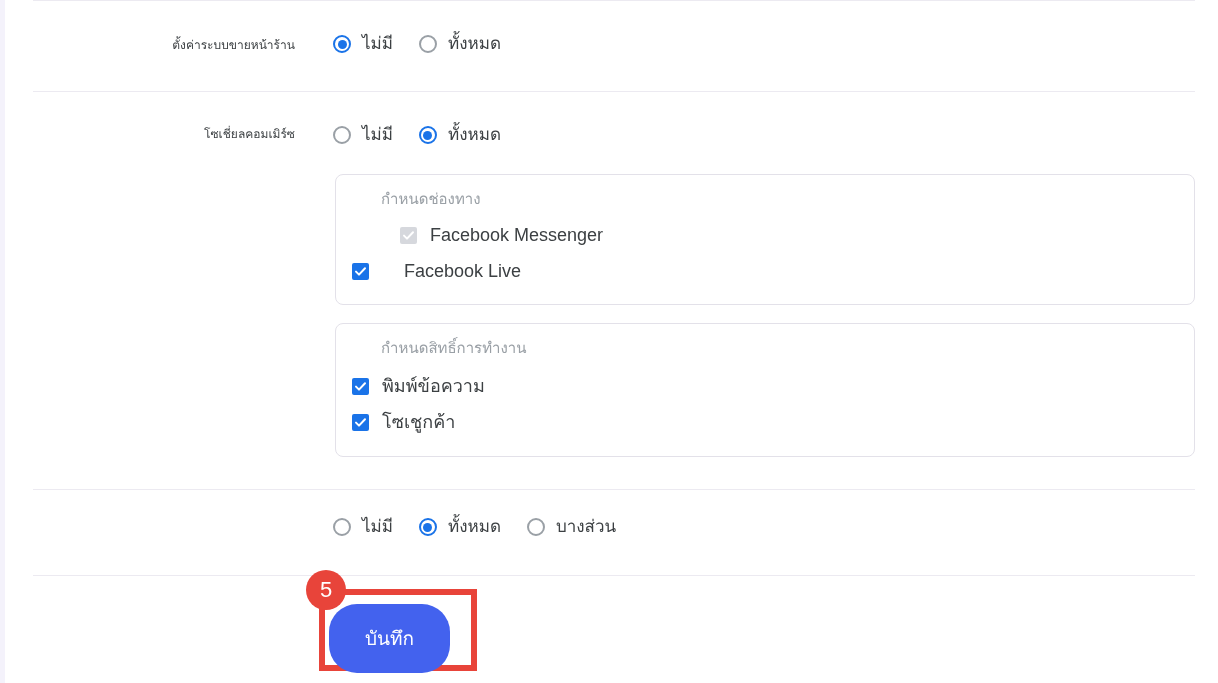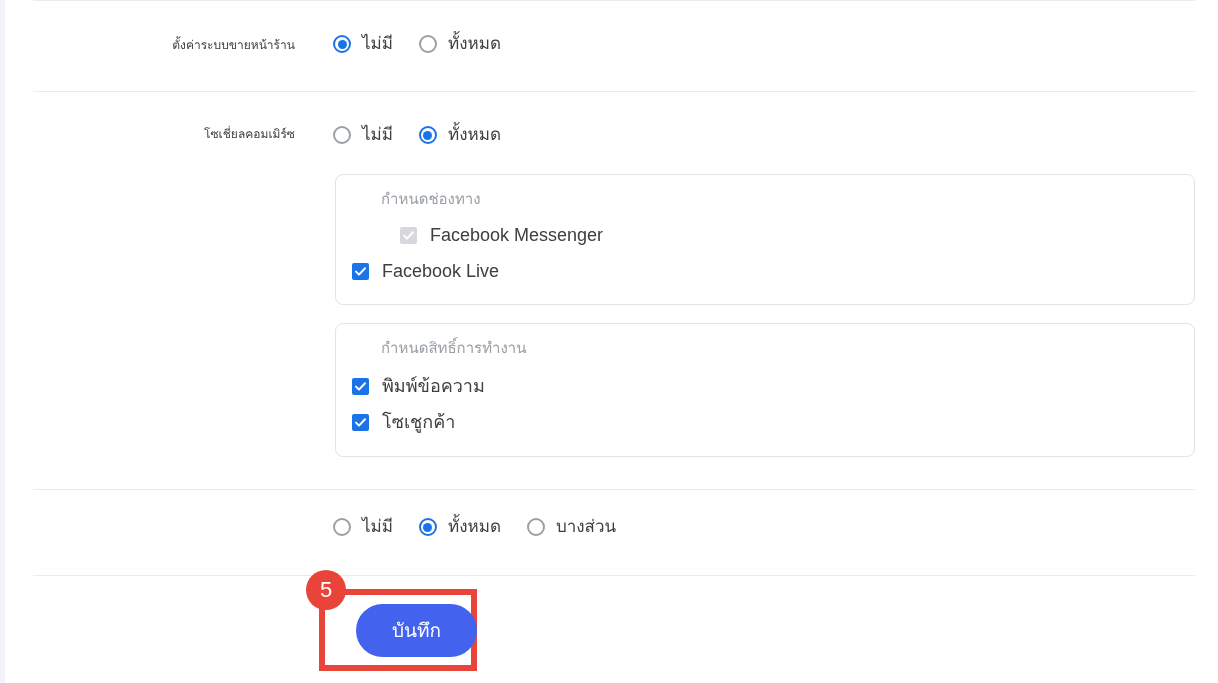--- a/index.html
+++ b/index.html
@@ -175,21 +175,21 @@
 
     <div class="check-row disabled" style="left:16px; top:48px;">
       <span class="cbox">
         <svg width="15" height="15" viewBox="0 0 15 15">
             <path d="M3 7.6 L6 10.6 L12 4.2" stroke="#ffffff" stroke-width="2" fill="none" stroke-linecap="round" stroke-linejoin="round"></path>
           </svg>
       </span>
       <span class="check-label">Facebook Messenger</span>
     </div>
 
-    <div class="check-row" style="left:16px; top:84px;">
+    <div class="check-row" style="left:16px; top:84px;gap:22px;">
       <span class="cbox">
         <svg width="15" height="15" viewBox="0 0 15 15">
             <path d="M3 7.6 L6 10.6 L12 4.2" stroke="#ffffff" stroke-width="2" fill="none" stroke-linecap="round" stroke-linejoin="round"></path>
           </svg>
       </span>
       <span class="check-label">Facebook Live</span>
     </div>
   </div>
 
   <div class="fieldset" style="left:330px; top:323px; width:860px; height:134px;">
@@ -228,17 +228,17 @@
     <div class="radio-opt">
       <span class="radio-dot"></span>
       <span class="radio-label">บางส่วน</span>
     </div>
   </div>
 
   <div class="divider" style="top:575px;"></div>
 
   <div class="annot-rect" style="left:314px; top:589px; width:158px; height:82px;"></div>
 
-  <button class="save-btn" style="left:351px; top:604px; width:121px; height:53px;">บันทึก</button>
+  <button class="save-btn" style="left:324px; top:604px; width:121px; height:69px;">บันทึก</button>
 
   <div class="badge" style="left:301px; top:570px;">5</div>
 
 </div>
 
 </body></html>

